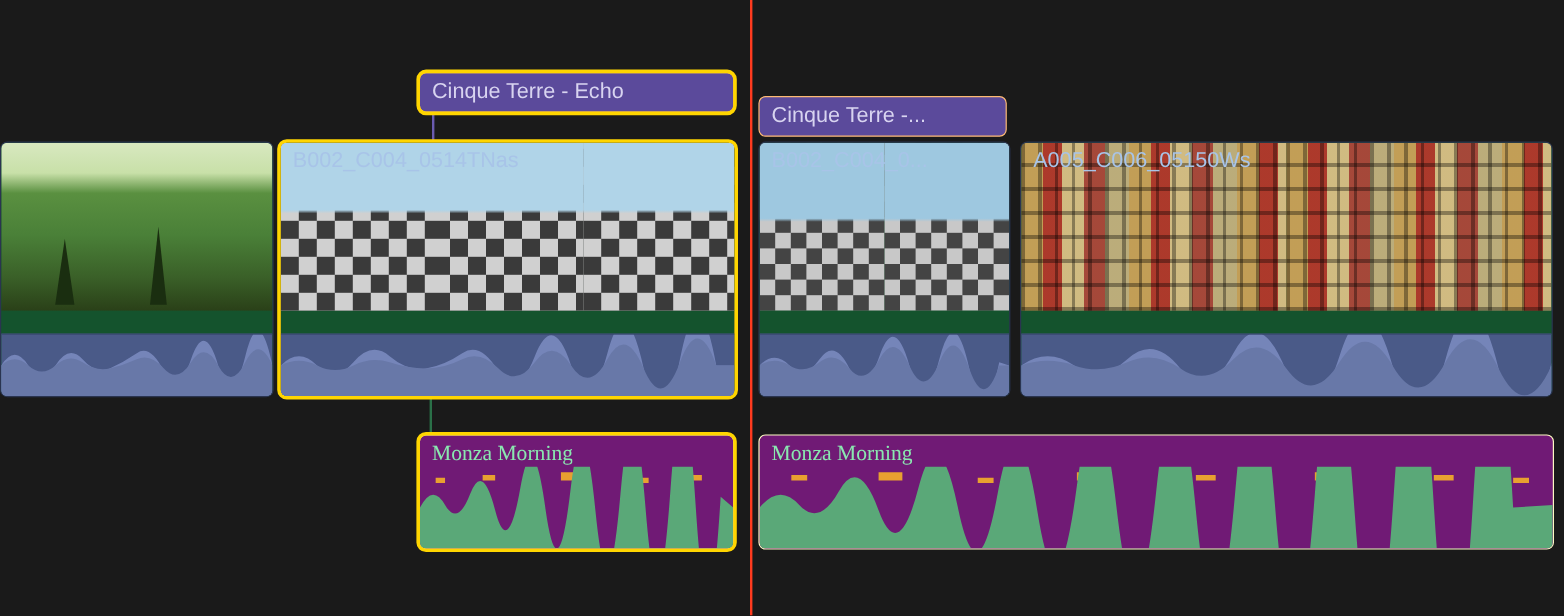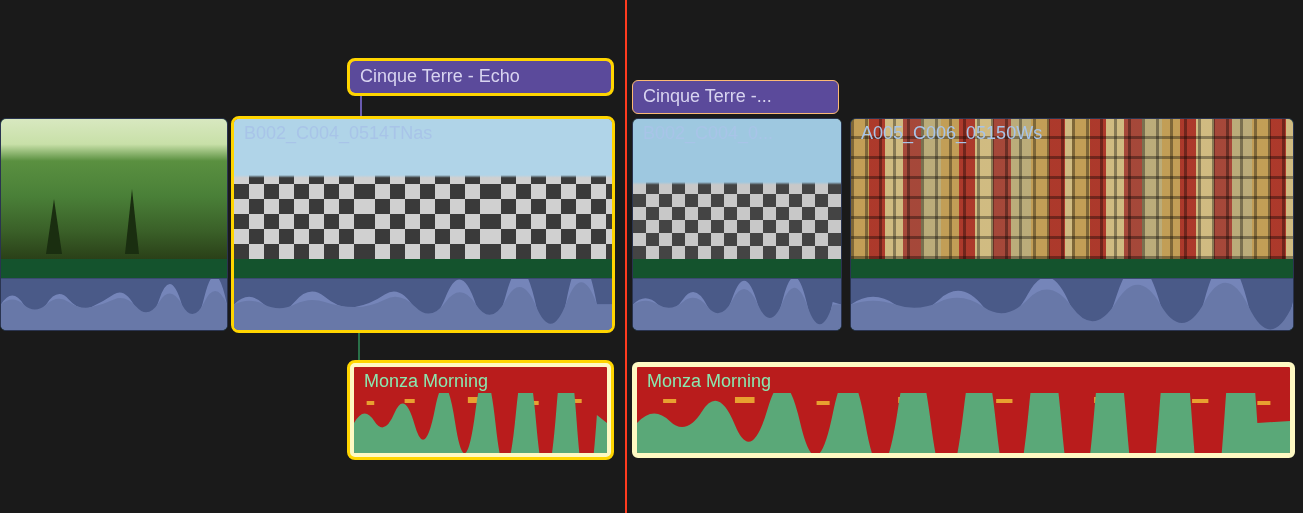--- a/index.html
+++ b/index.html
@@ -141,22 +141,23 @@
   }
   .wave svg { width: 100%; height:100%; display:block; }
   .wave path { fill: #6878a8; }
   .wave .peaks { fill:#7a8abf; opacity:.9;}
 
   
   .audio-clip {
     position: absolute;
     border-radius: 6px;
     overflow: hidden;
-    background: #b91c1c;
-    border: 5px solid #fef9c3;
+    background: #701a75;
+    border: 1px solid #fef9c3;
+    font-family: Liberation Serif, serif;
   }
   .audio-clip.selected {
     outline: 3px solid #ffd500;
     outline-offset: -1px;
   }
   .audio-clip .label {
     position: absolute;
     top: 4px;
     left: 10px;
     color: #8ae8b0;

